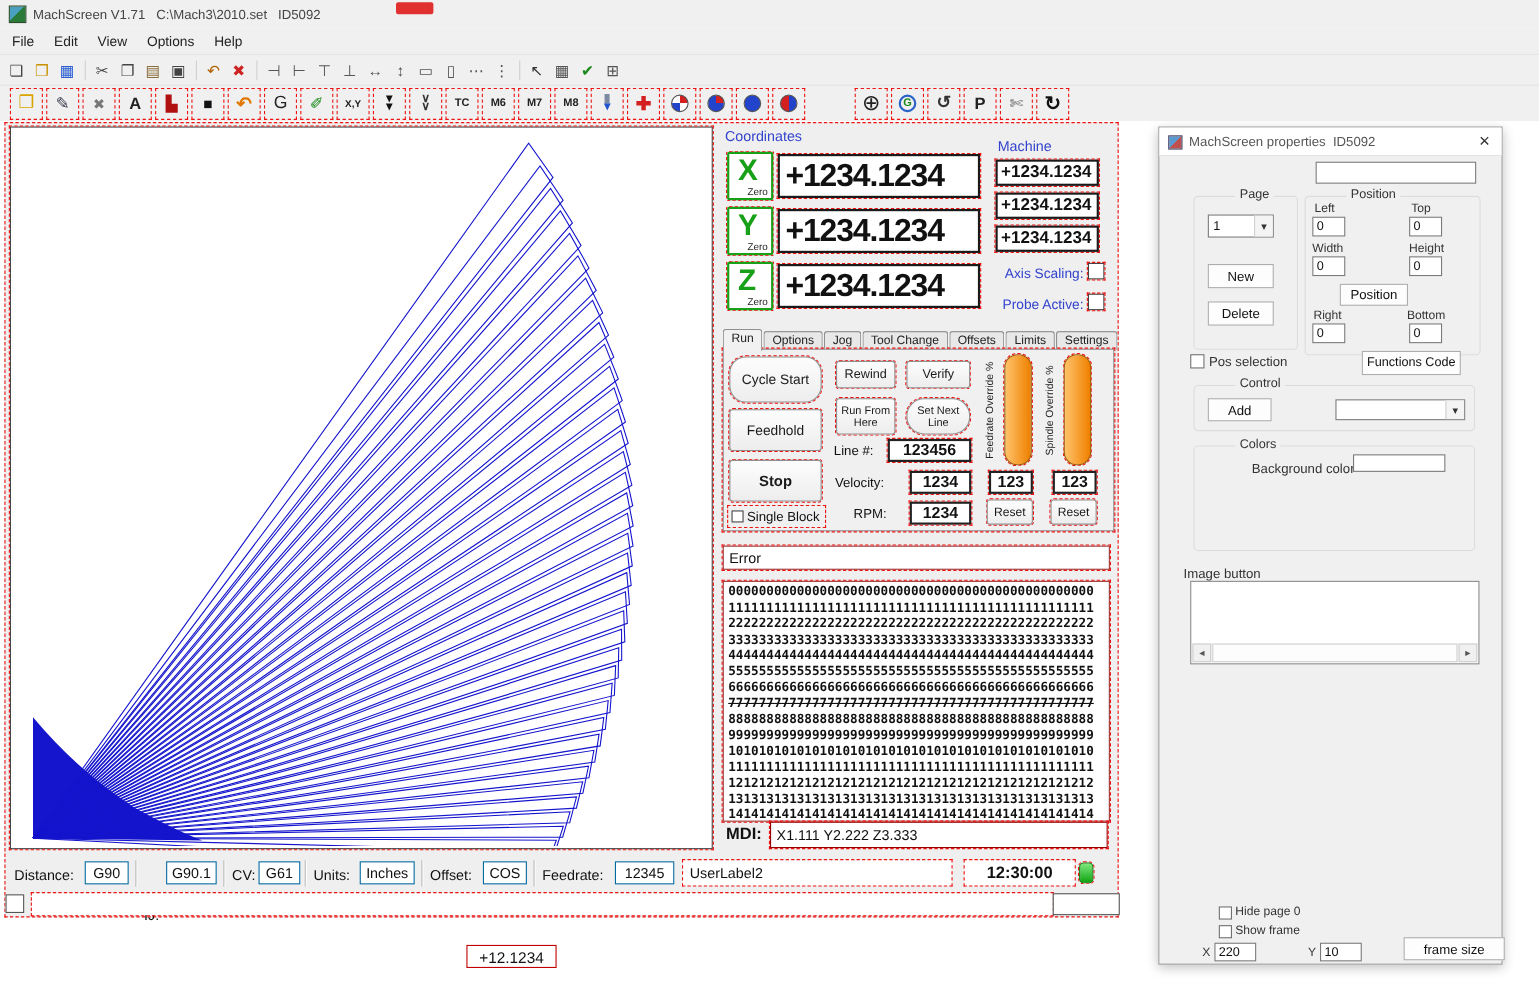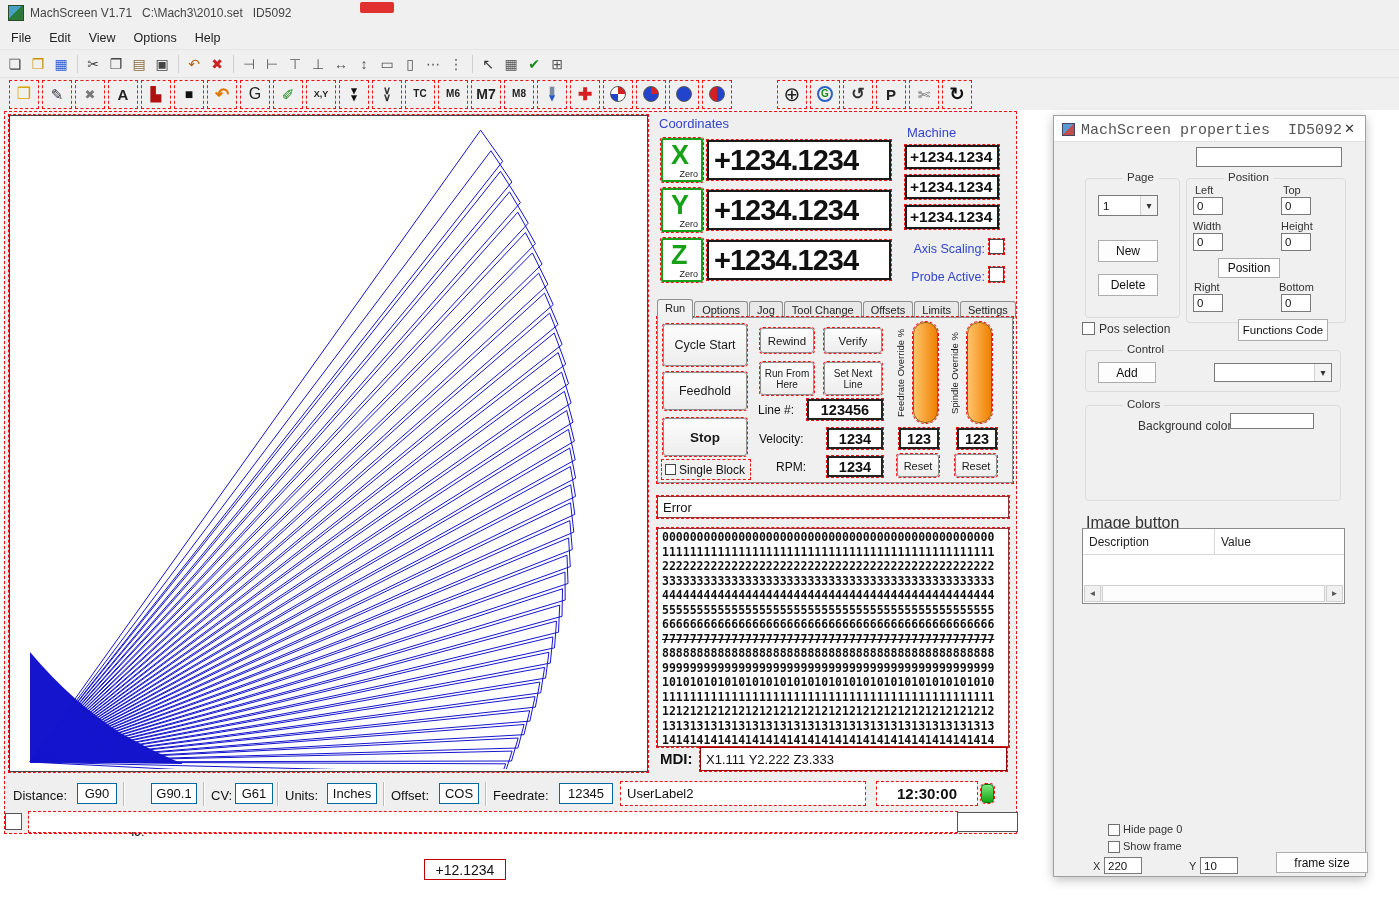--- a/index.html
+++ b/index.html
@@ -73,21 +73,21 @@
 
   .bottom-sq { position:absolute; background:#fff; border:1px solid #555; }
   .bottom-bar { position:absolute; left:26px; top:700px; width:928px; height:20px; background:#fff; }
 
   .float-label { position:absolute; left:424px; top:859px; width:82px; height:21px; background:#fff; border:1px solid #c00000; font-size:14px; color:#111; display:flex; align-items:center; justify-content:center; }
 
   
   .props { position:absolute; left:1053px; top:115px; width:313px; height:762px; background:#f0f0f0; border:1px solid #a0a0a0; box-shadow:0 3px 10px rgba(0,0,0,.25); }
   .props-title { position:absolute; left:0; top:0; width:100%; height:26px; background:#fff; border-bottom:1px solid #e0e0e0; }
   .props-icon { position:absolute; left:8px; top:7px; width:13px; height:13px; border:1px solid #446; background:linear-gradient(135deg,#5a9ad0 0 50%, #c05050 50% 100%); }
-  .props-title-text { position:absolute; left:27px; top:6px; font-size:15px; color:#555; white-space:pre;font-family:Liberation Mono, monospace; }
+  .props-title-text { position:absolute; left:27px; top:6px; font-size:12px; color:#555; white-space:pre; }
   .props-close { position:absolute; right:10px; top:5px; font-size:13px; color:#333; cursor:default; }
   .sunken { background:#fff; border:1px solid #7a7a7a; font-size:11.5px; color:#111; font-family:"Liberation Sans",sans-serif; padding:0 3px; }
   .winbtn { position:absolute; background:#fdfdfd; border:1px solid #adadad; font-size:12px; color:#111; display:flex; align-items:center; justify-content:center; }
   .gbox { position:absolute; border:1px solid #dcdcdc; border-radius:4px; }
   .gbox-label { position:absolute; top:-8px; left:7px; background:#f0f0f0; padding:0 4px; font-size:11.5px; color:#333;margin-left:30px; }
   .plab { position:absolute; font-size:11px; color:#333; white-space:nowrap; }
   .combo { position:absolute; background:#fff; border:1px solid #7a7a7a; display:flex; align-items:center; }
   .combo-text { flex:1; font-size:11.5px; color:#111; padding-left:4px; }
   .combo-arrow { width:17px; align-self:stretch; border-left:1px solid #d0d0d0; background:#f4f4f4; display:flex; align-items:center; justify-content:center; font-size:10px; color:#333; }
   .pchk { position:absolute; width:13px; height:13px; background:#fff; border:1px solid #707070; }
@@ -236,21 +236,21 @@
           <div style="color: rgb(51, 51, 51);">∨</div>
         </span>
       </span>
       <span class="tb2-btn sel">
         <span class="tb2-glyph" style="color: rgb(34, 34, 34); font-size: 10px; font-weight: bold;">TC</span>
       </span>
       <span class="tb2-btn sel">
         <span class="tb2-glyph" style="color: rgb(34, 34, 34); font-size: 10px; font-weight: bold;">M6</span>
       </span>
       <span class="tb2-btn sel">
-        <span class="tb2-glyph" style="color: rgb(34, 34, 34); font-size: 14px; font-weight: bold;">M7</span>
+        <span class="tb2-glyph" style="color: rgb(34, 34, 34); font-size: 10px; font-weight: bold;">M7</span>
       </span>
       <span class="tb2-btn sel">
         <span class="tb2-glyph" style="color: rgb(34, 34, 34); font-size: 10px; font-weight: bold;">M8</span>
       </span>
       <span class="tb2-btn sel">
         <span class="stack">
           <div style="color: rgb(123, 138, 160);">▮</div>
           <div style="color: rgb(34, 85, 204);">▾</div>
         </span>
       </span>
@@ -368,21 +368,21 @@
         <span class="tab active">Run</span>
         <span class="tab">Options</span>
         <span class="tab">Jog</span>
         <span class="tab">Tool Change</span>
         <span class="tab">Offsets</span>
         <span class="tab">Limits</span>
         <span class="tab">Settings</span>
       </div>
     <div class="tabpage sel" style="left:652px; top:205px;"></div>
 
-    <div class="btn3d sel" style="left:658px; top:212px; width:84px; height:42px; font-size:12.5px;">
+    <div class="btn3d sel" style="left:658px; top:212px; width:84px; height:42px; font-size:12.5px;border-radius:15px;">
         <span>Cycle Start</span>
       </div>
     <div class="btn3d sel" style="left:658px; top:260px; width:84px; height:38px; font-size:12.5px;">
         <span>Feedhold</span>
       </div>
     <div class="btn3d sel" style="left:658px; top:306px; width:84px; height:38px; font-size:13.5px; font-weight:bold;">
         <span>Stop</span>
       </div>
     <div class="sel" style="position:absolute; left:657px; top:348px; width:88px; height:19px; display:flex; align-items:center;">
       <span style="width:11px; height:11px; border:1px solid #444; background:#fff; margin:0 3px;"></span>
@@ -391,21 +391,21 @@
 
     <div class="btn3d sel" style="left:755px; top:216px; width:54px; height:25px; font-size:11.5px;">
         <span>Rewind</span>
       </div>
     <div class="btn3d sel" style="left:819px; top:216px; width:58px; height:25px; font-size:11.5px;">
         <span>Verify</span>
       </div>
     <div class="btn3d sel" style="left:755px; top:250px; width:54px; height:33px; font-size:10px; line-height:11px; padding:0 2px;">
         <span>Run From Here</span>
       </div>
-    <div class="btn3d sel" style="left:819px; top:250px; width:58px; height:33px; font-size:10px; line-height:11px; padding:0 2px;">
+    <div class="btn3d sel" style="left:819px; top:250px; width:58px; height:33px; font-size:10px; line-height:11px; padding:0 2px;border-radius:16px;">
         <span>Set Next Line</span>
       </div>
 
     <div class="slider-lab" style="left:890px; top:211px;">Feedrate Override %</div>
     <div class="slider sel" style="left:908px; top:210px;"></div>
     <div class="slider-lab" style="left:944px; top:211px;">Spindle Override %</div>
     <div class="slider sel" style="left:962px; top:210px;"></div>
 
     <div class="small-lab" style="left:753px; top:291px;">Line #:</div>
     <div class="val-box sel" style="left:802px; top:287px; width:76px; height:21px;">123456</div>
@@ -531,27 +531,22 @@
         <span class="combo-arrow">▾</span>
       </div>
     </div>
 
     <div class="gbox" style="left:31px; top:289px; width:256px; height:96px;">
       <span class="gbox-label">Colors</span>
       <span class="plab" style="left:52px; top:13px; font-size:12px;">Background color</span>
       <input class="sunken" style="position: absolute; left: 144px; top: 7px; width: 84px; height: 16px;">
     </div>
 
-    <span class="plab" style="left:32px; top:398px; font-size:16px;">Image button</span>
+    <span class="plab" style="left:22px; top:398px; font-size:12px;">Image button</span>
     <div class="ibtable">
-      <div class="ibhead">
-        <span class="ibcol" style="left:6px;">Description</span>
-        <div class="ibdiv"></div>
-        <span class="ibcol" style="left:138px;">Value</span>
-      </div>
       <div class="hscroll">
         <span class="harrow">◄</span>
         <span class="hthumb"></span>
         <span class="harrow">►</span>
       </div>
     </div>
 
     <div class="pchk" style="left:54px; top:708px; width:12px; height:12px;"></div>
     <span class="plab" style="left:69px; top:707px;">Hide page 0</span>
     <div class="pchk" style="left:54px; top:725px; width:12px; height:12px;"></div>

